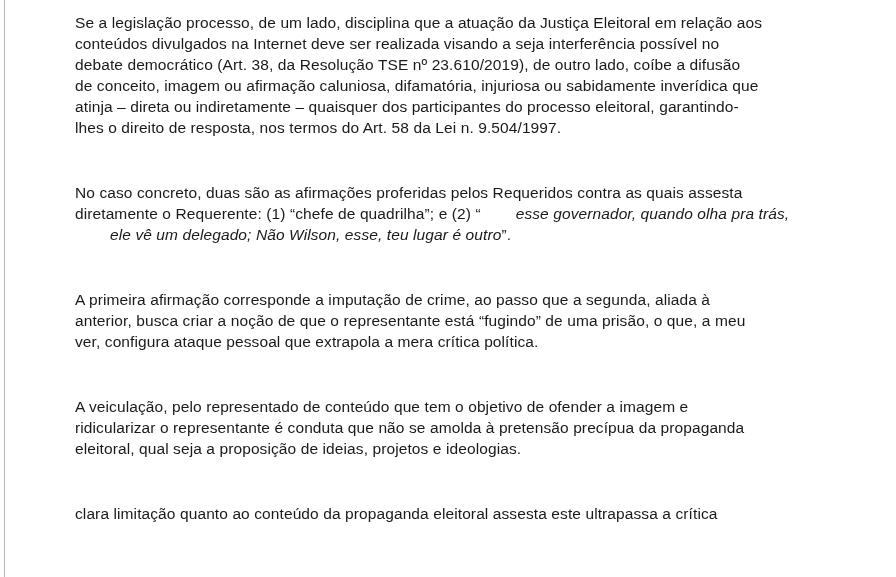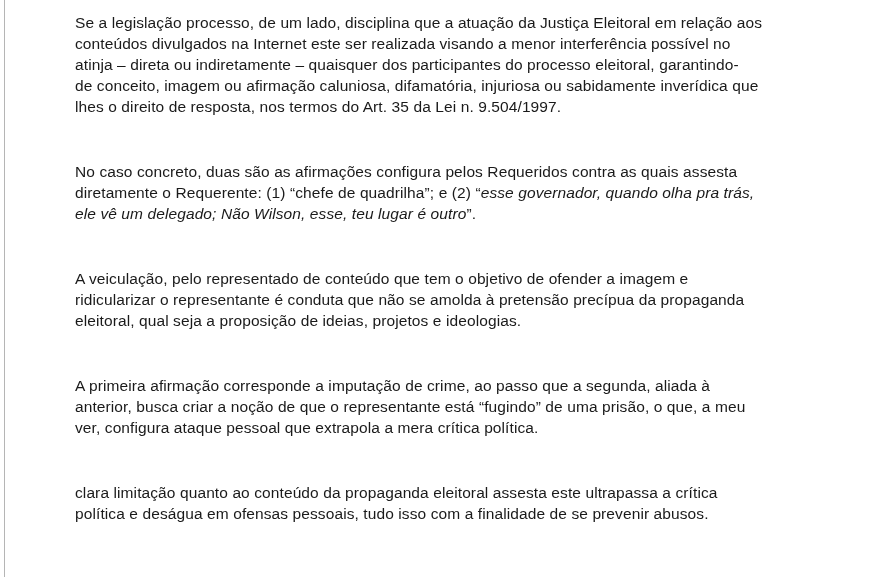--- a/index.html
+++ b/index.html
@@ -33,47 +33,48 @@
     letter-spacing: 0.1px;
   }
   .paragraph {
     margin: 0 0 44px 0;
   }
   .line {
     white-space: nowrap;
   }
   .italic {
     font-style: italic;
+    margin-left: 35px;
   }
 </style>
 </head>
 <body>
 
 <div class="page-edge-line"></div>
 
 <div class="doc-body">
     <div class="paragraph">
       <div class="line"><span>Se a legislação processo, de um lado, disciplina que a atuação da Justiça Eleitoral em relação aos</span></div>
-      <div class="line"><span>conteúdos divulgados na Internet este ser realizada visando a menor interferência possível no</span></div>
+      <div class="line"><span>conteúdos divulgados na Internet deve ser realizada visando a seja interferência possível no</span></div>
+      <div class="line"><span>debate democrático (Art. 38, da Resolução TSE nº 23.610/2019), de outro lado, coíbe a difusão</span></div>
+      <div class="line"><span>de conceito, imagem ou afirmação caluniosa, difamatória, injuriosa ou sabidamente inverídica que</span></div>
       <div class="line"><span>atinja – direta ou indiretamente – quaisquer dos participantes do processo eleitoral, garantindo-</span></div>
-      <div class="line"><span>de conceito, imagem ou afirmação caluniosa, difamatória, injuriosa ou sabidamente inverídica que</span></div>
-      <div class="line"><span>lhes o direito de resposta, nos termos do Art. 35 da Lei n. 9.504/1997.</span></div>
+      <div class="line"><span>lhes o direito de resposta, nos termos do Art. 58 da Lei n. 9.504/1997.</span></div>
     </div>
     <div class="paragraph">
-      <div class="line"><span>No caso concreto, duas são as afirmações configura pelos Requeridos contra as quais assesta</span></div>
+      <div class="line"><span>No caso concreto, duas são as afirmações proferidas pelos Requeridos contra as quais assesta</span></div>
       <div class="line"><span>diretamente o Requerente: (1) “chefe de quadrilha”; e (2) “</span><span class="italic">esse governador, quando olha pra trás,</span></div>
       <div class="line"><span class="italic">ele vê um delegado; Não Wilson, esse, teu lugar é outro</span><span>”.</span></div>
+    </div>
+    <div class="paragraph">
+      <div class="line"><span>A primeira afirmação corresponde a imputação de crime, ao passo que a segunda, aliada à</span></div>
+      <div class="line"><span>anterior, busca criar a noção de que o representante está “fugindo” de uma prisão, o que, a meu</span></div>
+      <div class="line"><span>ver, configura ataque pessoal que extrapola a mera crítica política.</span></div>
     </div>
     <div class="paragraph">
       <div class="line"><span>A veiculação, pelo representado de conteúdo que tem o objetivo de ofender a imagem e</span></div>
       <div class="line"><span>ridicularizar o representante é conduta que não se amolda à pretensão precípua da propaganda</span></div>
       <div class="line"><span>eleitoral, qual seja a proposição de ideias, projetos e ideologias.</span></div>
     </div>
     <div class="paragraph">
-      <div class="line"><span>A primeira afirmação corresponde a imputação de crime, ao passo que a segunda, aliada à</span></div>
-      <div class="line"><span>anterior, busca criar a noção de que o representante está “fugindo” de uma prisão, o que, a meu</span></div>
-      <div class="line"><span>ver, configura ataque pessoal que extrapola a mera crítica política.</span></div>
-    </div>
-    <div class="paragraph">
       <div class="line"><span>clara limitação quanto ao conteúdo da propaganda eleitoral assesta este ultrapassa a crítica</span></div>
-      <div class="line"><span>política e deságua em ofensas pessoais, tudo isso com a finalidade de se prevenir abusos.</span></div>
     </div>
   </div>
 
 </body></html>

